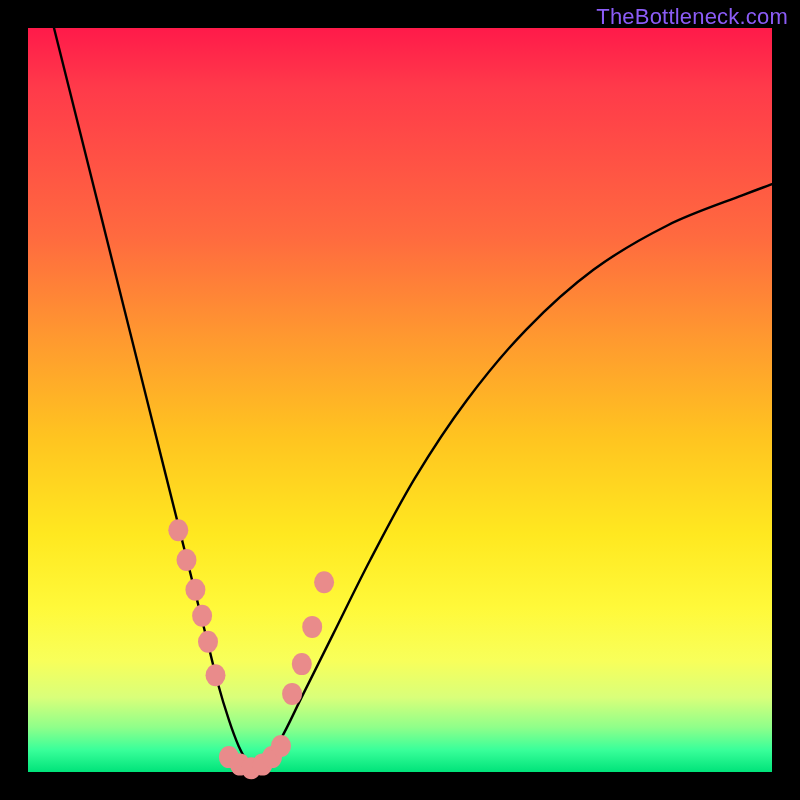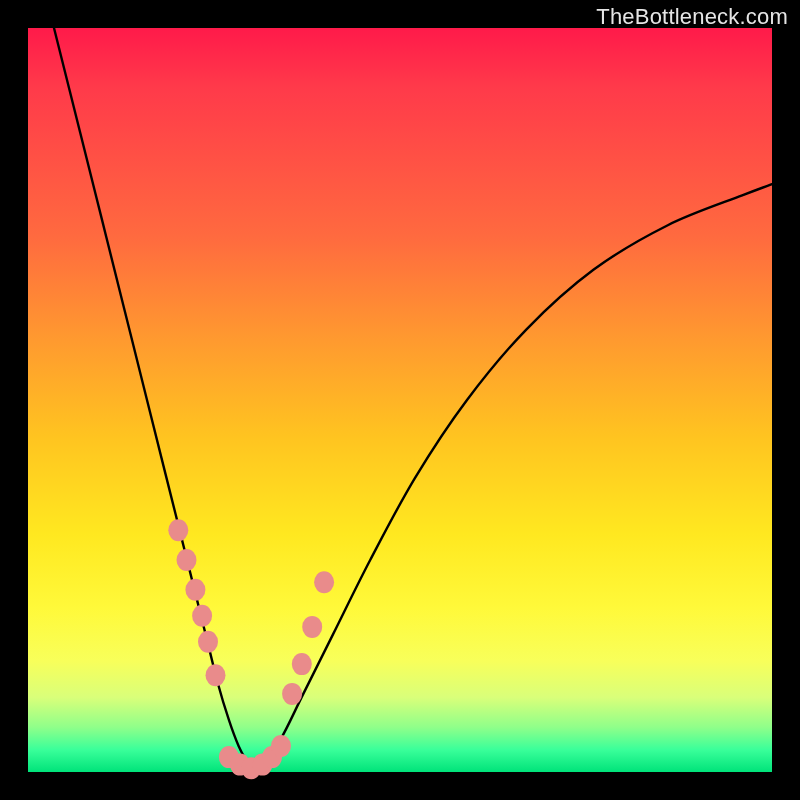--- a/index.html
+++ b/index.html
@@ -36,21 +36,21 @@
       #d9ff7a 90%,
       #8fff8a 94%,
       #3aff9a 97%,
       #00e37a 100%
     );
   }
   .watermark {
     position: absolute;
     top: 4px;
     right: 12px;
-    color: #e5e5e5;
+    color: #8b5cf6;
     font-size: 22px;
     font-weight: 400;
     letter-spacing: 0.2px;
     z-index: 10;
   }
   svg.curve {
     position: absolute;
     left: 0;
     top: 0;
     width: 744px;

